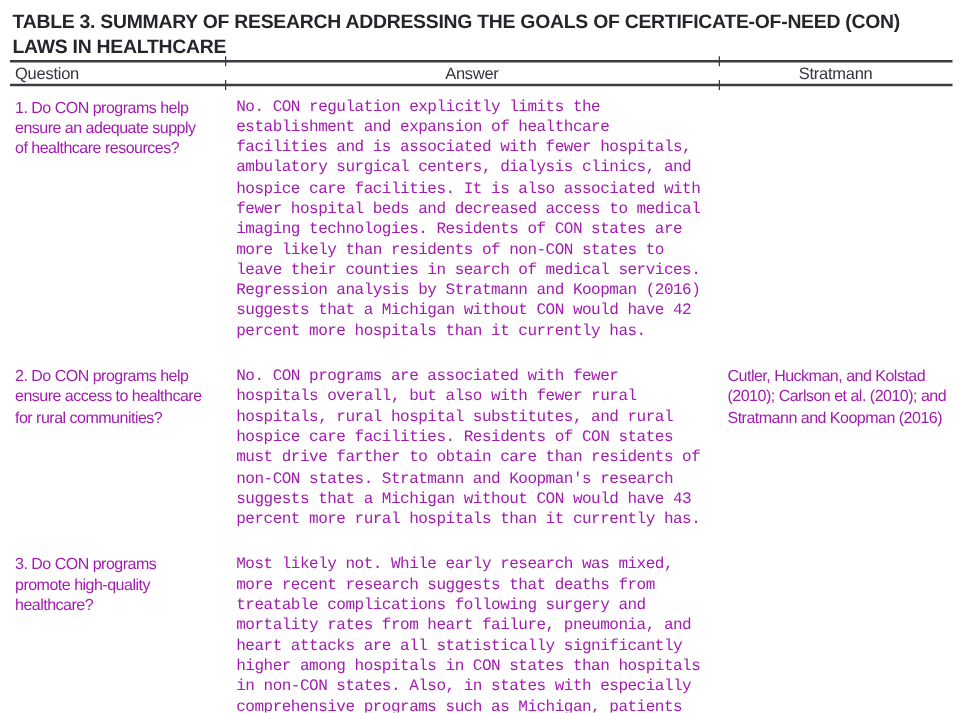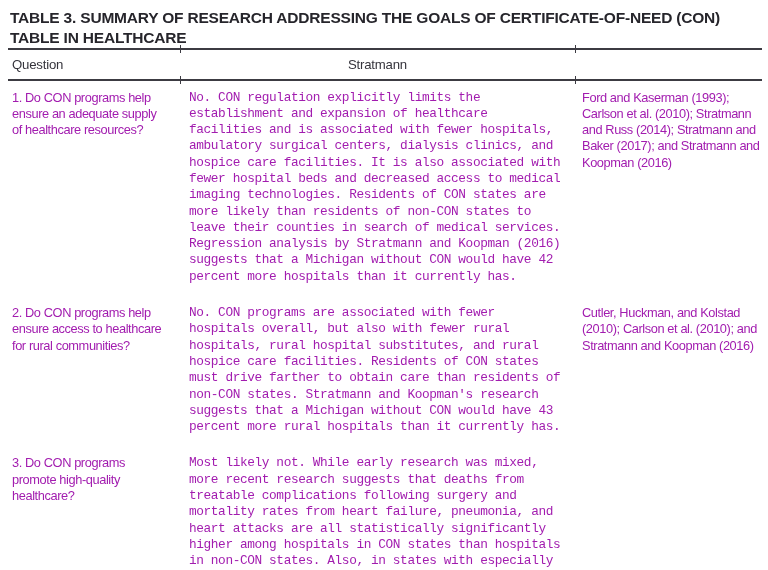--- a/index.html
+++ b/index.html
@@ -42,21 +42,21 @@
     background: #3c3b42;
   }
   .tick.t1 { left: 172px; }
   .tick.t2 { left: 567px; }
   .grid {
     display: grid;
     grid-template-columns: 172px 395px 187px;
     width: 754px;
   }
   .header-row {
-    height: 29px;
+    height: 17px;
     align-items: center;
   }
   .header-cell {
     font-size: 13.2px;
     letter-spacing: -0.2px;
     color: #35343c;
   }
   .header-cell.q { text-align: left; padding-left: 4px; }
   .header-cell.c { text-align: center; }
   .data-row {
@@ -74,42 +74,42 @@
   .cell.a { padding-left: 9px; padding-right: 12px; font-family: Liberation Mono, monospace; }
   .cell.r { padding-left: 7px; padding-right: 2px; }
 </style>
 </head>
 <body>
 
 <div class="page">
 
   <div class="title">
     <span>TABLE 3. SUMMARY OF RESEARCH ADDRESSING THE GOALS OF CERTIFICATE-OF-NEED (CON)</span><br>
-    <span>TABLE IN HEALTHCARE</span>
+    <span>LAWS IN HEALTHCARE</span>
   </div>
 
   <div class="rule">
     <span class="tick t1"></span>
     <span class="tick t2"></span>
   </div>
 
   <div class="grid header-row">
     <div class="header-cell q">Question</div>
+    <div class="header-cell c">Answer</div>
     <div class="header-cell c">Stratmann</div>
   </div>
 
   <div class="rule thin">
     <span class="tick t1"></span>
     <span class="tick t2"></span>
   </div>
 
   <div class="grid data-row">
     <div class="cell q">1. Do CON programs help ensure an adequate supply of healthcare resources?</div>
     <div class="cell a">No. CON regulation explicitly limits the establishment and expansion of healthcare facilities and is associated with fewer hospitals, ambulatory surgical centers, dialysis clinics, and hospice care facilities. It is also associated with fewer hospital beds and decreased access to medical imaging technologies. Residents of CON states are more likely than residents of non-CON states to leave their counties in search of medical services. Regression analysis by Stratmann and Koopman (2016) suggests that a Michigan without CON would have 42 percent more hospitals than it currently has.</div>
-    <div class="cell r">Ford and Kaserman (1993); Carlson et al. (2010); Stratmann and Russ (2014); Stratmann and Baker (2017); and Stratmann and Koopman (2016)</div>
   </div>
 
   <div class="grid data-row">
     <div class="cell q">2. Do CON programs help ensure access to healthcare for rural communities?</div>
     <div class="cell a">No. CON programs are associated with fewer hospitals overall, but also with fewer rural hospitals, rural hospital substitutes, and rural hospice care facilities. Residents of CON states must drive farther to obtain care than residents of non-CON states. Stratmann and Koopman's research suggests that a Michigan without CON would have 43 percent more rural hospitals than it currently has.</div>
     <div class="cell r">Cutler, Huckman, and Kolstad (2010); Carlson et al. (2010); and Stratmann and Koopman (2016)</div>
   </div>
 
   <div class="grid data-row last">
     <div class="cell q">3. Do CON programs promote high-quality healthcare?</div>

